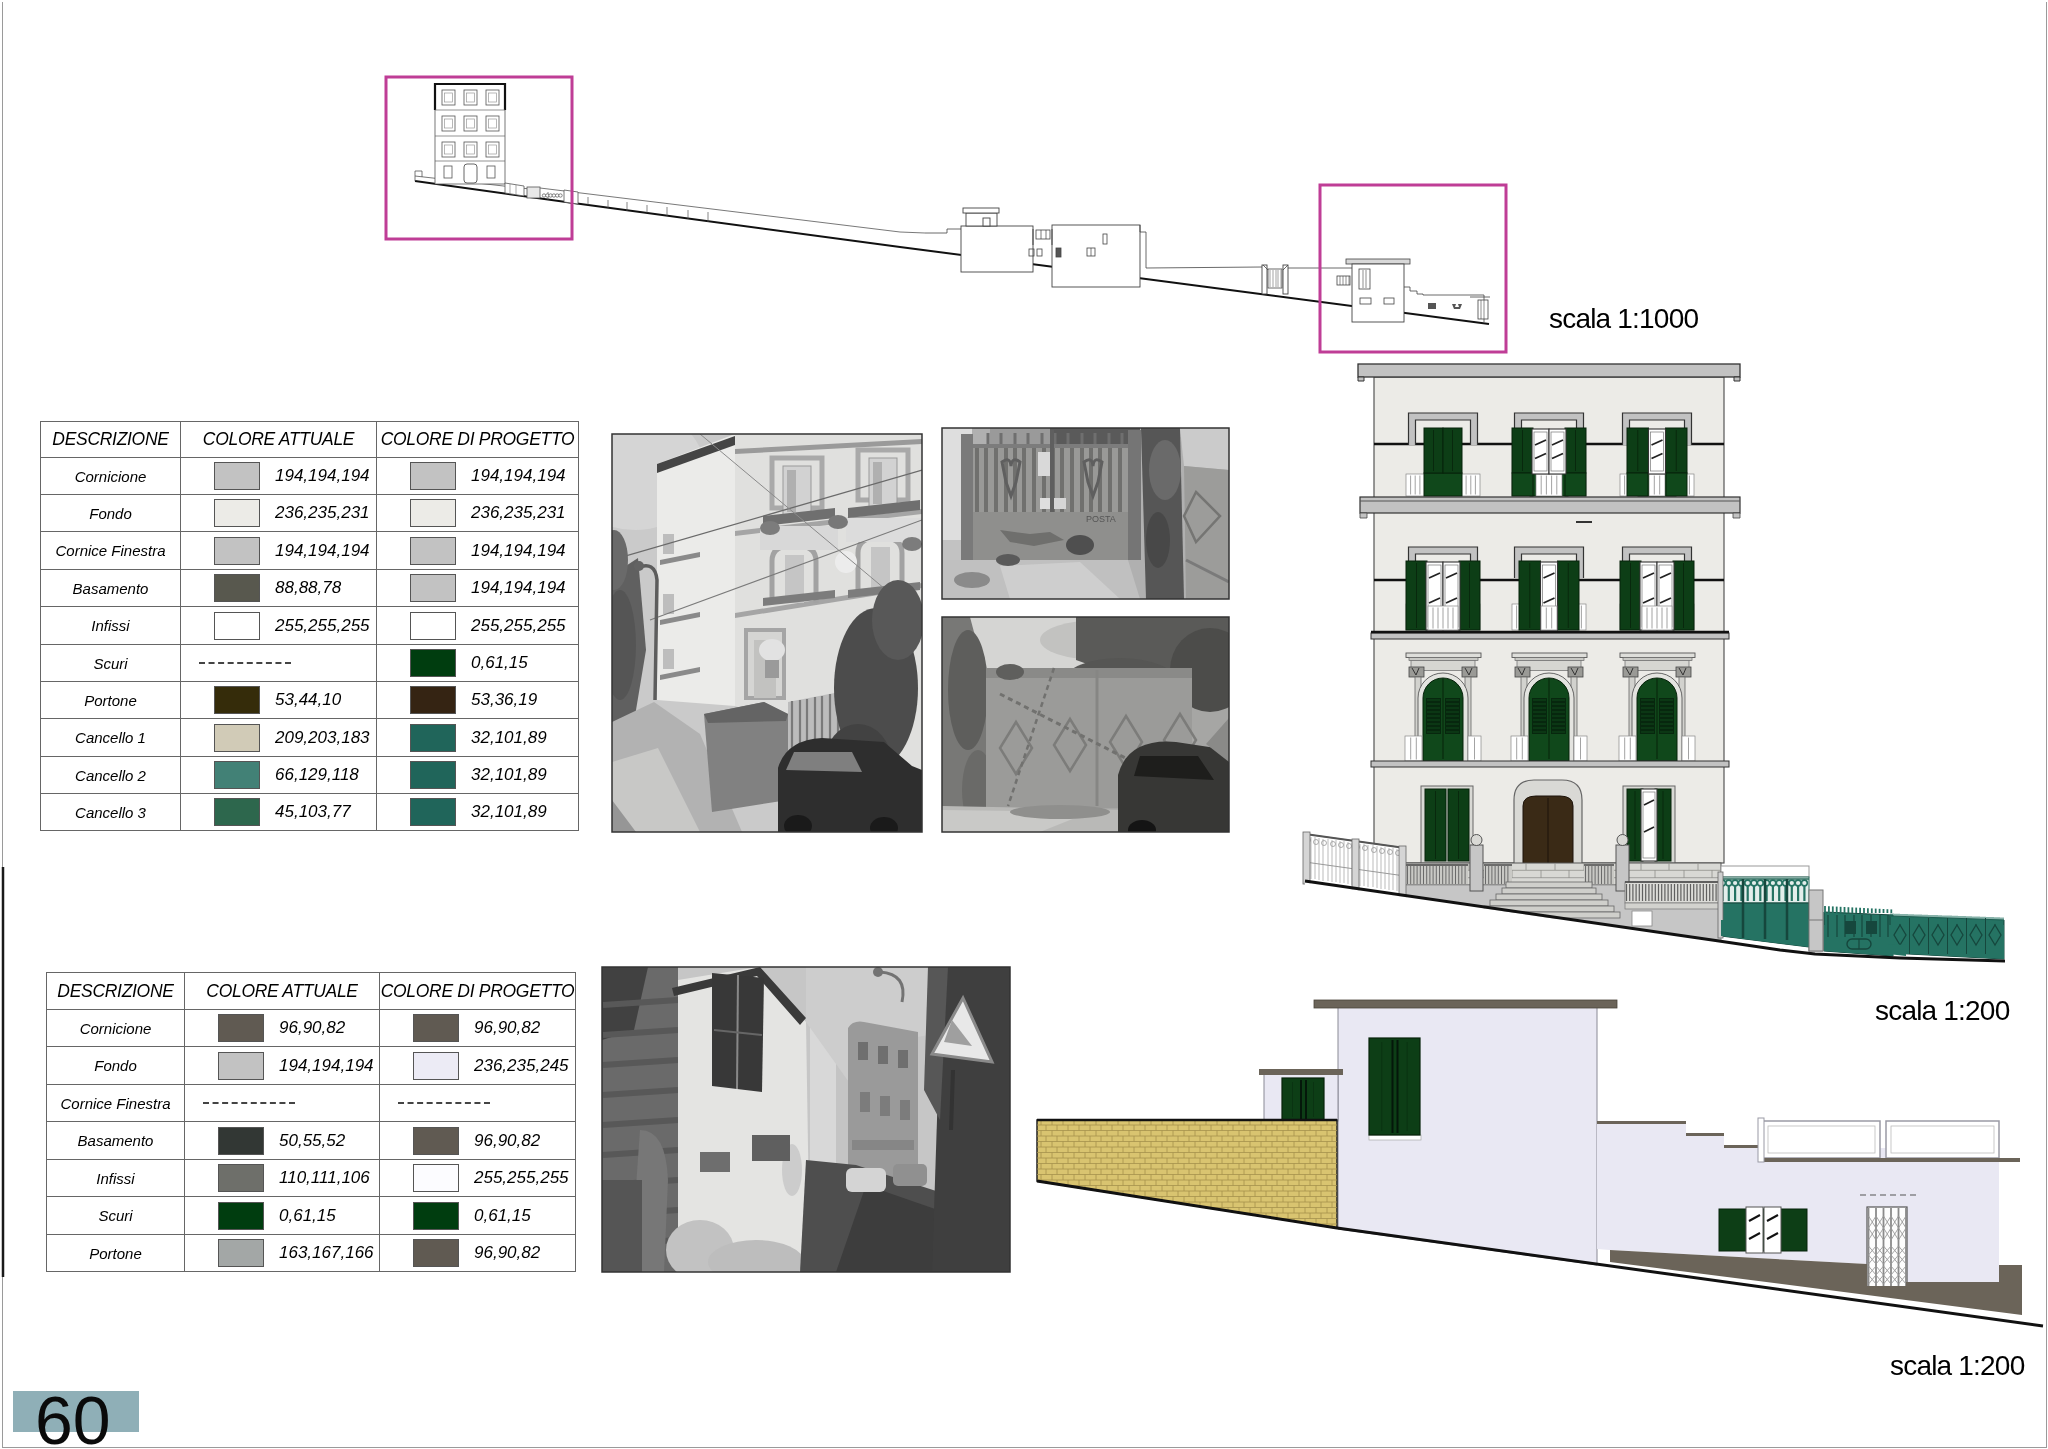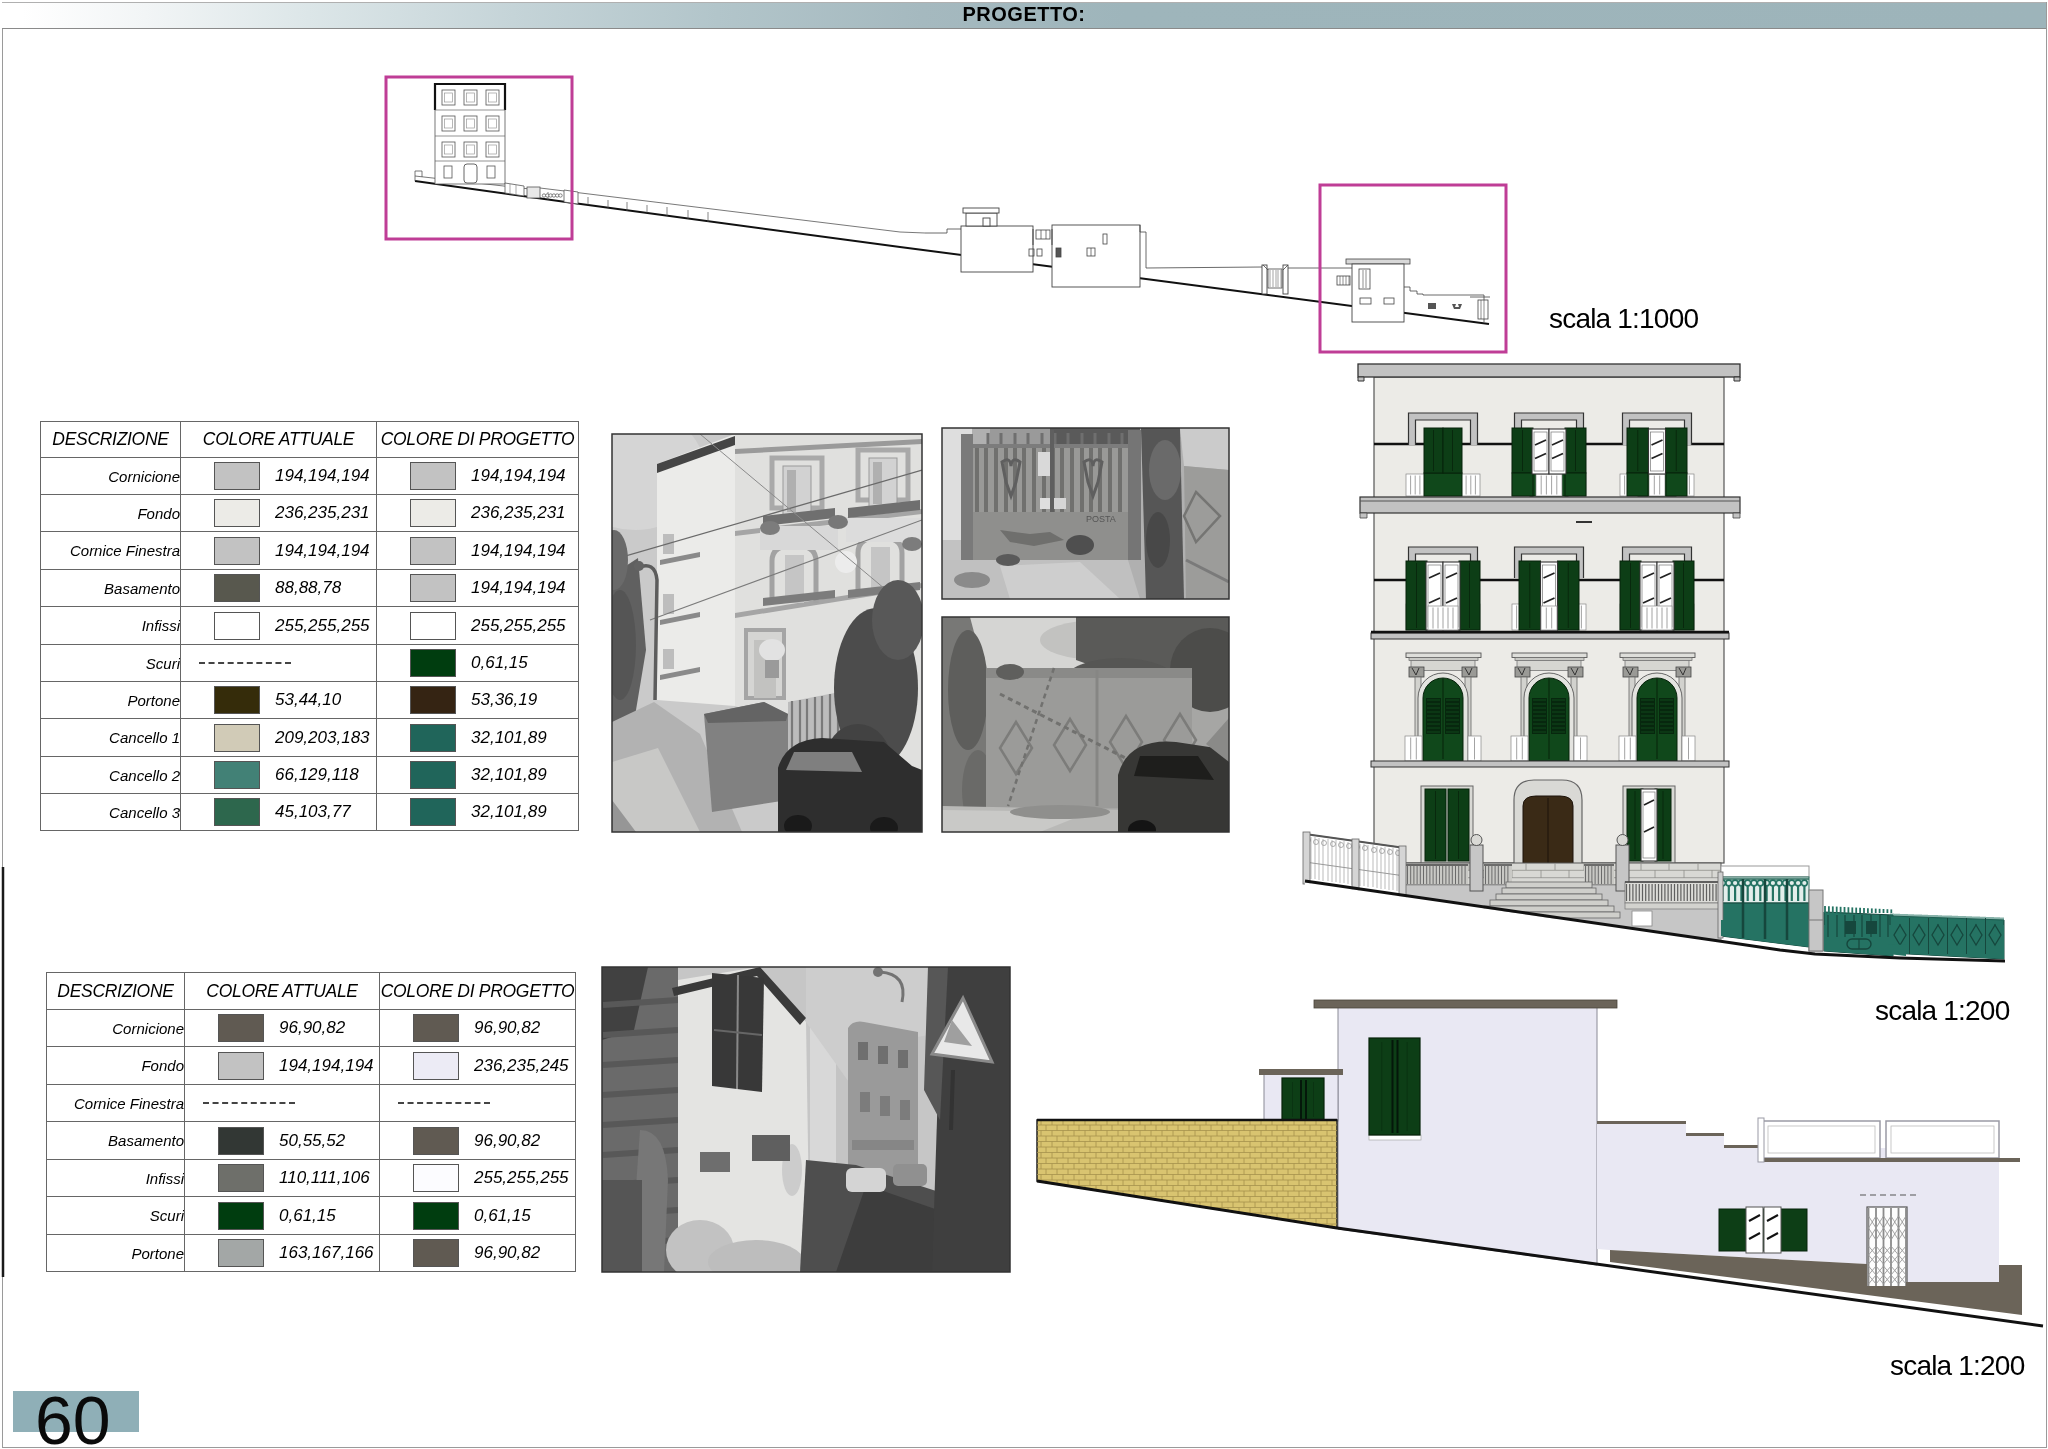--- a/index.html
+++ b/index.html
@@ -11,37 +11,34 @@
   #hdr{position:absolute;left:2px;top:2px;width:2044px;height:25px;
        background:linear-gradient(to right,#ffffff 1%,#f2f5f6 7%,#dce6e8 15%,#c5d4d8 25%,#b2c5ca 35%,#a5b9bf 45%,#9eb5bb 55%,#9db4ba 100%);
        border-top:1px solid #b0b0b0;border-bottom:1px solid #8a8a8a;}
   #hdr .t{position:absolute;left:0;top:0px;width:100%;text-align:center;
        font-size:20px;font-weight:bold;color:#000;letter-spacing:0.5px;}
   .lbl{position:absolute;color:#000;font-size:28px;letter-spacing:-0.8px;}
   table.ct{position:absolute;border-collapse:collapse;table-layout:fixed;background:#fff;font-style:italic;}
   table.ct td,table.ct th{border:1px solid #666;padding:0;margin:0;overflow:hidden;
        font-weight:normal;vertical-align:middle;}
   table.ct th{font-size:17.5px;letter-spacing:-0.3px;text-align:center;white-space:nowrap;}
-  table.ct td.d{font-size:15px;text-align:right;}
+  table.ct td.d{font-size:15px;text-align:center;}
   .sw{display:inline-block;width:44px;height:26px;border:1px solid #555;vertical-align:middle;}
   .cell{display:flex;align-items:center;}
   .cell .sw{margin-left:33px;flex:none;}
   .cell .num{font-size:17px;margin-left:15px;white-space:nowrap;}
   .dashcell{display:flex;align-items:center;}
   .dash{margin-left:18px;width:92px;border-top:2px dashed #444;height:0;}
   #n60{position:absolute;left:13px;top:1391px;width:126px;height:41px;background:#8fafb7;text-align:right;}
   #n60 .t{position:absolute;left:22px;top:-10px;font-size:68px;color:#0a0a0a;}
 </style>
 </head>
 <body>
 <div id="page">
   <div id="pageborder"></div>
-  <div id="hdr">
-      <div class="t">PROGETTO:</div>
-    </div>
 
   <svg id="art" width="2048" height="1449" viewBox="0 0 2048 1449" style="position:absolute;left:0;top:0">
       <line x1="3" y1="867" x2="3" y2="1277" stroke="#1a1a1a" stroke-width="2.5"></line>
       <g stroke="#222" stroke-width="1" fill="none">
         <path d="M415,181 L566,202 L900,247 L1146,279 L1268,295 L1489,324" stroke="#111" stroke-width="2" fill="none"></path>
         <path d="M415,176 L530,189 L540,188 L900,232 L925,233" stroke="#555" stroke-width="0.8"></path>
         <line x1="528" y1="190" x2="528" y2="197" stroke="#555" stroke-width="0.7"></line>
         <line x1="548" y1="192" x2="548" y2="200" stroke="#555" stroke-width="0.7"></line>
         <line x1="568" y1="195" x2="568" y2="202" stroke="#555" stroke-width="0.7"></line>
         <line x1="588" y1="197" x2="588" y2="205" stroke="#555" stroke-width="0.7"></line>

